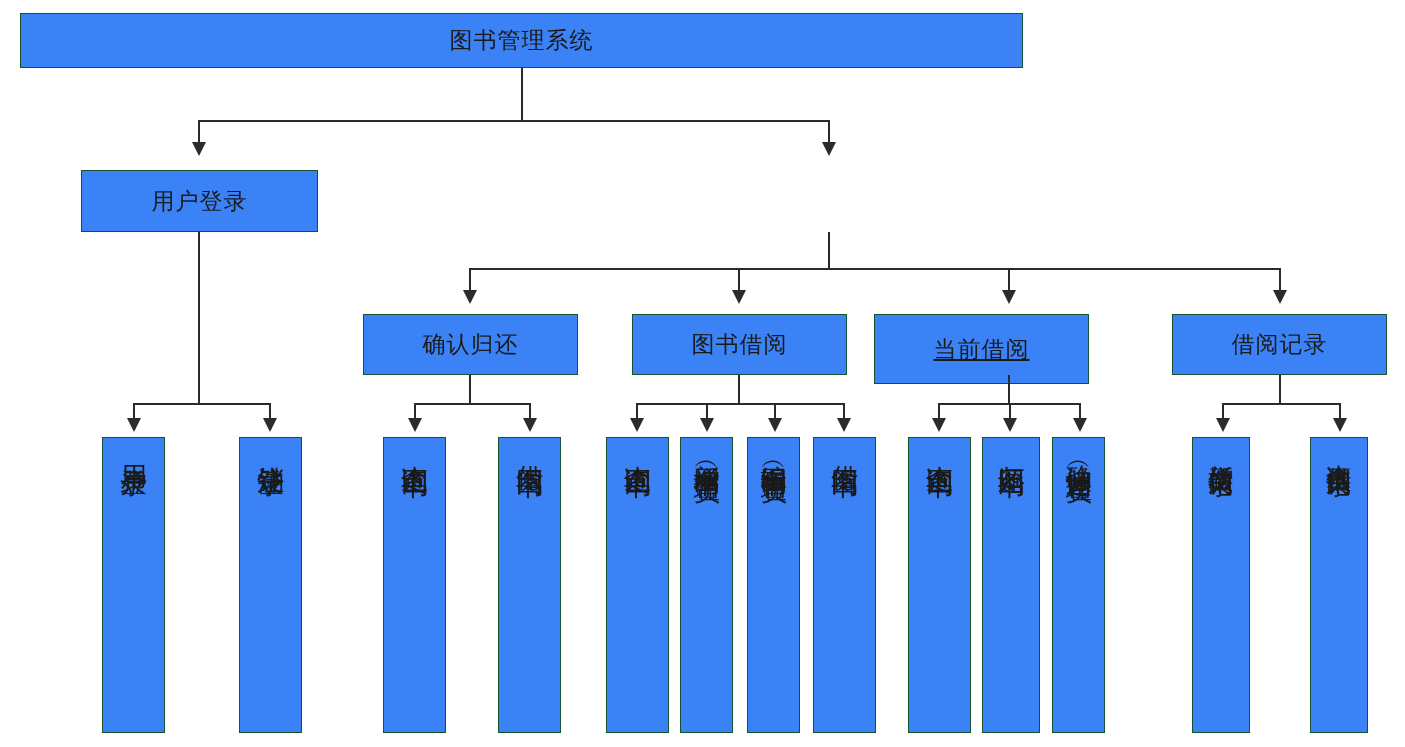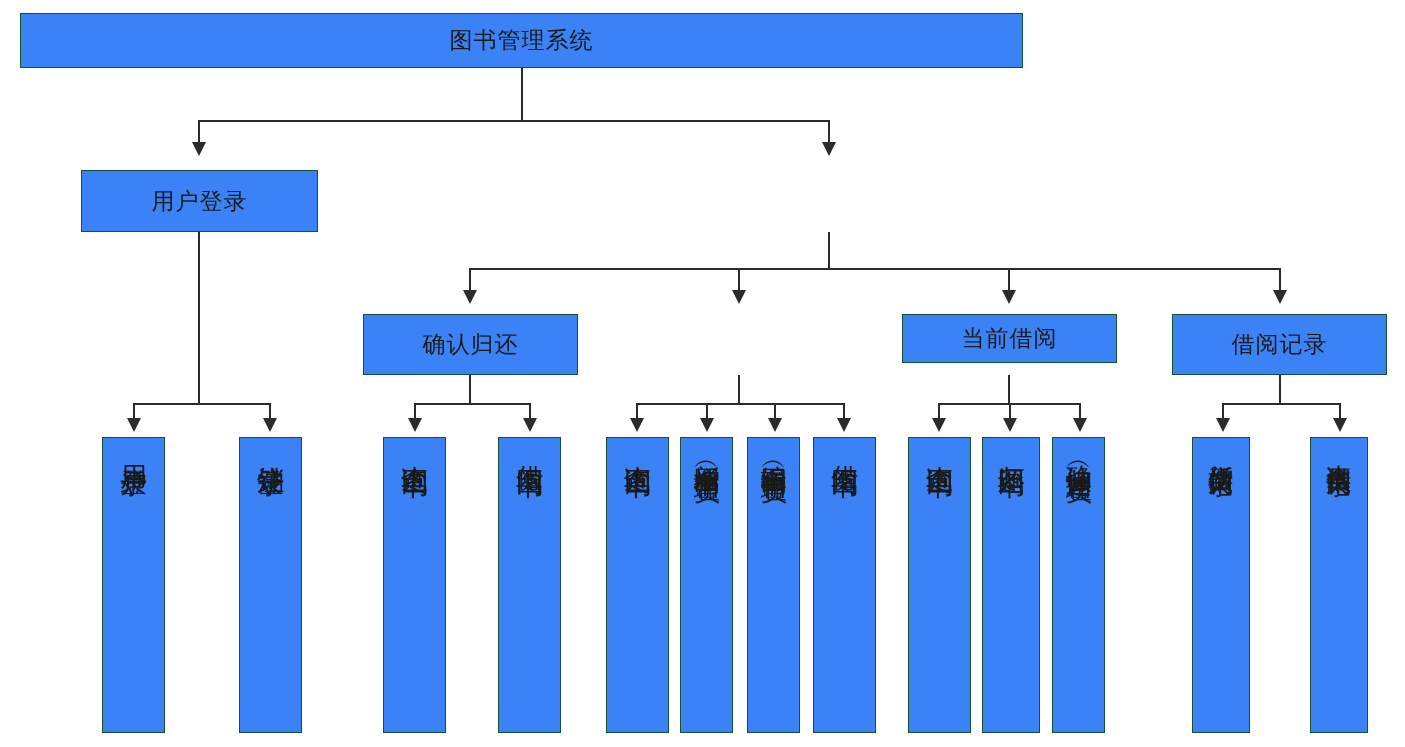--- a/index.html
+++ b/index.html
@@ -115,21 +115,24 @@
 
   <div class="line vert" style="left:1008px; top:268px; width:2px; height:25px;"></div>
   <div class="arrow" style="left:1002px; top:290px;"></div>
 
   <div class="line vert" style="left:1279px; top:268px; width:2px; height:25px;"></div>
   <div class="arrow" style="left:1273px; top:290px;"></div>
 
   <div class="node h" style="left:363px; top:314px; width:215px; height:61px;">
     <span>确认归还</span>
   </div>
-  <div class="node h" style="left:902px; top:314px; width:215px; height:49px;">
+  <div class="node h" style="left:632px; top:314px; width:215px; height:61px;">
+    <span>图书借阅</span>
+  </div>
+  <div class="node h" style="left:874px; top:314px; width:215px; height:70px;text-decoration:underline;">
     <span>当前借阅</span>
   </div>
   <div class="node h" style="left:1172px; top:314px; width:215px; height:61px;">
     <span>借阅记录</span>
   </div>
 
   <div class="line vert" style="left:469px; top:375px; width:2px; height:29px;"></div>
   <div class="line horz" style="left:414px; top:403px; width:117px; height:2px;"></div>
   <div class="line vert" style="left:414px; top:403px; width:2px; height:18px;"></div>
   <div class="arrow" style="left:408px; top:418px;"></div>

